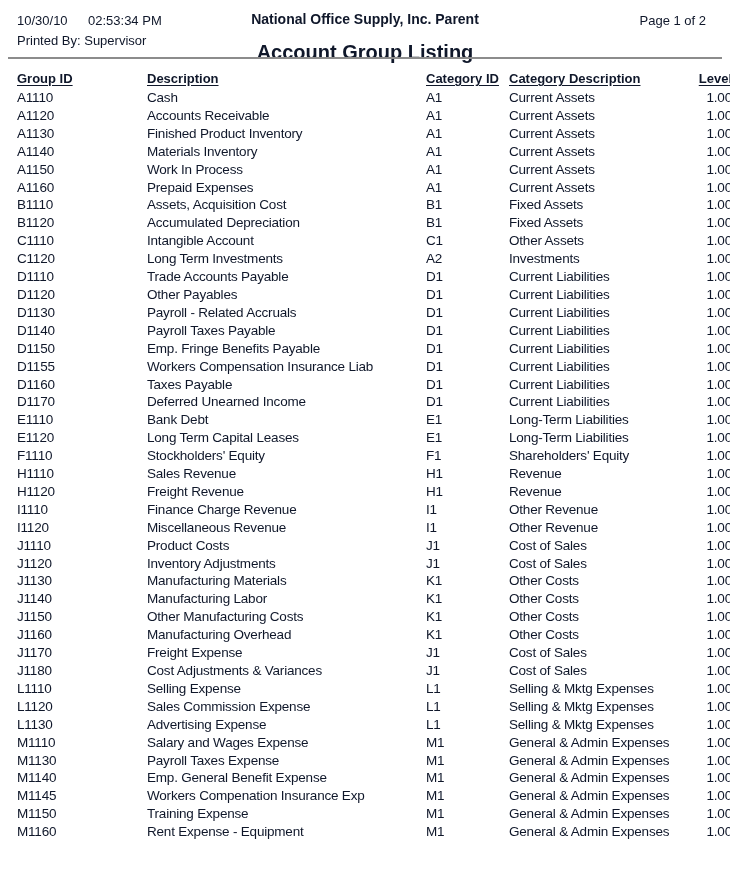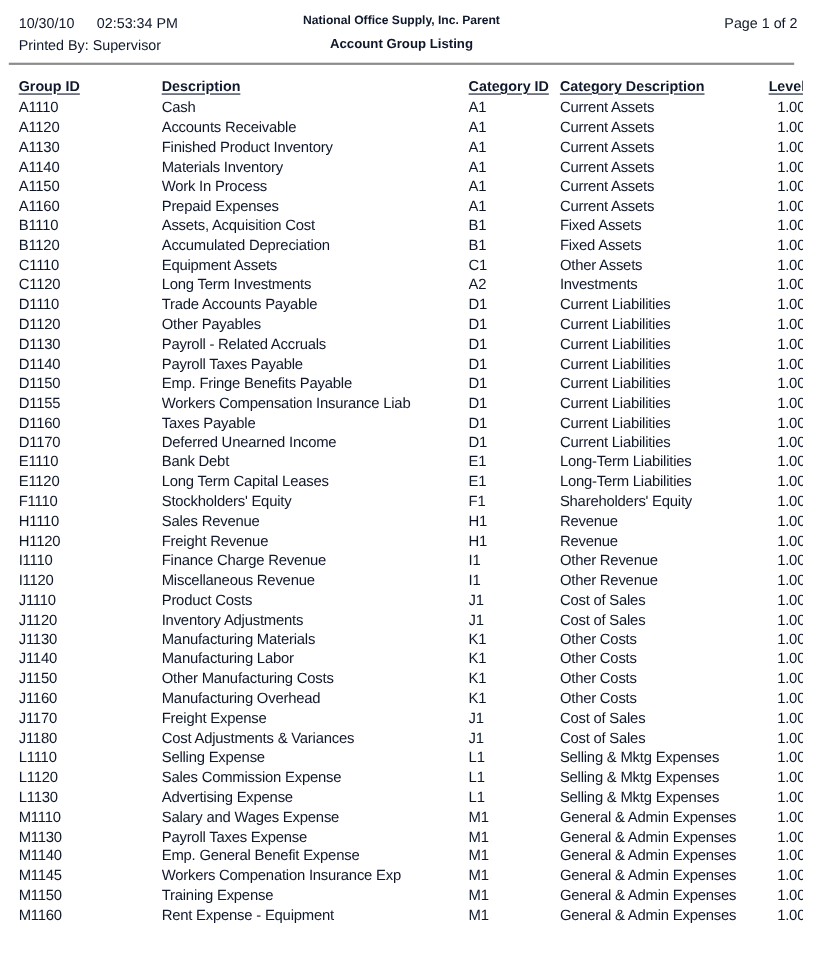--- a/index.html
+++ b/index.html
@@ -24,34 +24,34 @@
   .hdr-left .date { display: inline-block; width: 71px; }
   .hdr-left .printed-line { margin-top: 3px; }
   .hdr-center {
     position: absolute;
     left: 0;
     right: 0;
     top: 12px;
     text-align: center;
   }
   .company {
-    font-size: 11px;
+    font-size: 14px;
     font-weight: bold;
     line-height: 15px;
   }
   .report-title {
-    font-size: 12px;
+    font-size: 20px;
     font-weight: bold;
     line-height: 19px;
-    margin-top: 4px;
+    margin-top: 16px;
     text-align: center;
   }
   .hdr-right {
     position: absolute;
-    right: 5px;
+    right: 24px;
     top: 13px;
     font-size: 13px;
   }
   .rule {
     position: absolute;
     top: 57px;
     left: 8px;
     right: 8px;
     border-top: 2px solid #8c8c8c;
   }
@@ -184,21 +184,21 @@
         </tr>
         <tr>
           <td class="col-group-id">B1120</td>
           <td class="col-description">Accumulated Depreciation</td>
           <td class="col-category-id">B1</td>
           <td class="col-category-description">Fixed Assets</td>
           <td class="col-level">1.00</td>
         </tr>
         <tr>
           <td class="col-group-id">C1110</td>
-          <td class="col-description">Equipment Assets</td>
+          <td class="col-description">Intangible Account</td>
           <td class="col-category-id">C1</td>
           <td class="col-category-description">Other Assets</td>
           <td class="col-level">1.00</td>
         </tr>
         <tr>
           <td class="col-group-id">C1120</td>
           <td class="col-description">Long Term Investments</td>
           <td class="col-category-id">A2</td>
           <td class="col-category-description">Investments</td>
           <td class="col-level">1.00</td>

